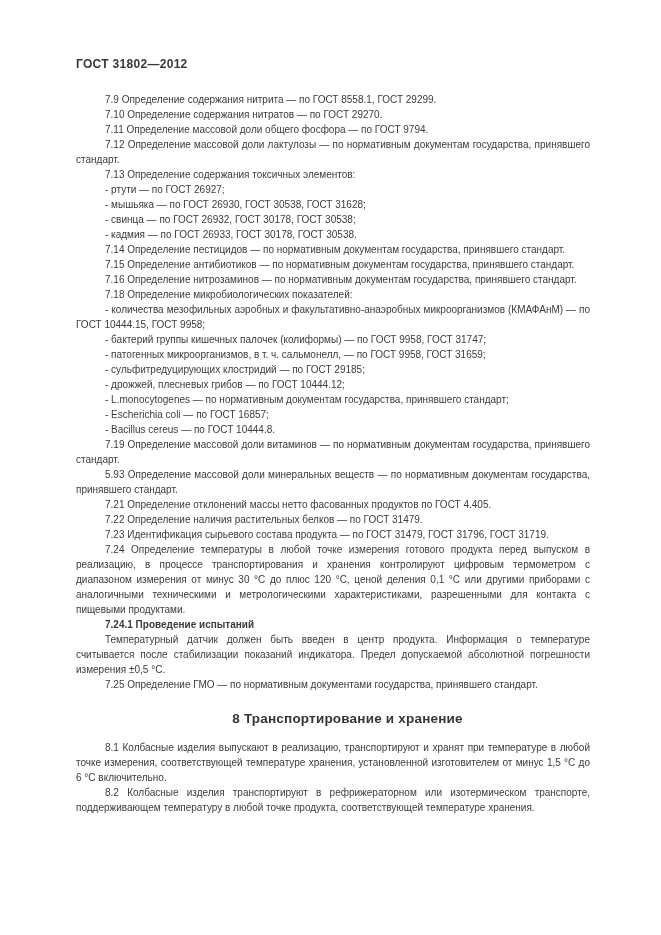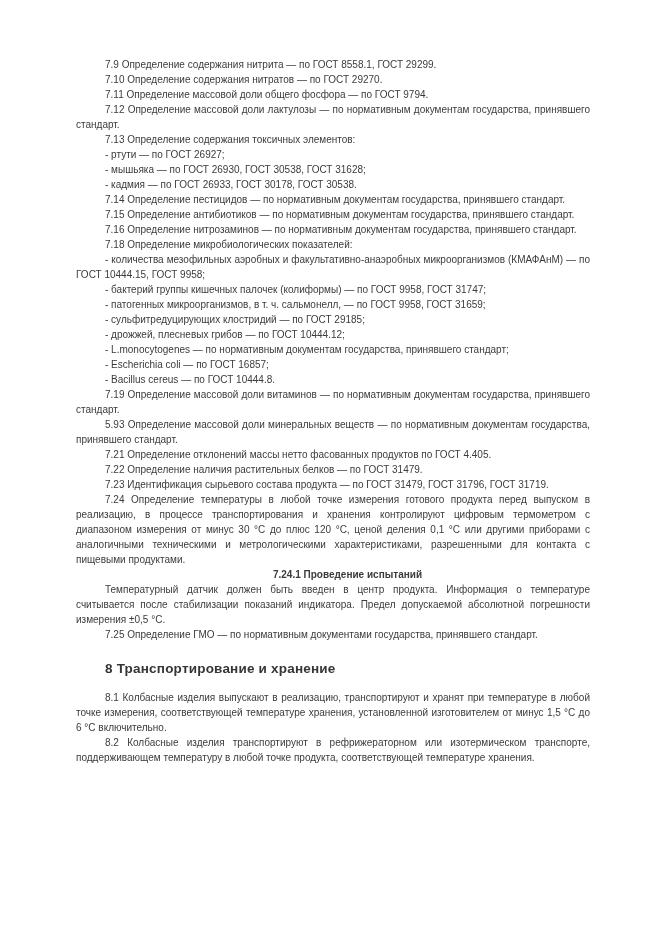--- a/index.html
+++ b/index.html
@@ -32,44 +32,46 @@
   .blk {
     margin: 0;
     font-size: 10px;
     line-height: 15px;
     text-align: justify;
     text-indent: 29px;
     color: #3b3b3b;
   }
   .blk.subheading {
     font-weight: bold;
-    text-align: center;
+    text-align: left;
   }
   .blk.heading {
     font-weight: bold;
     font-size: 13.5px;
     letter-spacing: 0.2px;
     margin: 19px 0 14px 0;
-    text-align: left;
+    text-align: center;
     color: #353535;
   }
 </style>
 </head>
 <body>
 
 <div class="page">
+  <div class="doc-header">ГОСТ 31802—2012</div>
 
   <div class="doc-body">
       <p class="blk para">7.9 Определение содержания нитрита — по ГОСТ 8558.1, ГОСТ 29299.</p>
       <p class="blk para">7.10 Определение содержания нитратов — по ГОСТ 29270.</p>
       <p class="blk para">7.11 Определение массовой доли общего фосфора — по ГОСТ 9794.</p>
       <p class="blk para">7.12 Определение массовой доли лактулозы — по нормативным документам государства, принявшего стандарт.</p>
       <p class="blk para">7.13 Определение содержания токсичных элементов:</p>
       <p class="blk para">- ртути — по ГОСТ 26927;</p>
       <p class="blk para">- мышьяка — по ГОСТ 26930, ГОСТ 30538, ГОСТ 31628;</p>
+      <p class="blk para">- свинца — по ГОСТ 26932, ГОСТ 30178, ГОСТ 30538;</p>
       <p class="blk para">- кадмия — по ГОСТ 26933, ГОСТ 30178, ГОСТ 30538.</p>
       <p class="blk para">7.14 Определение пестицидов — по нормативным документам государства, принявшего стандарт.</p>
       <p class="blk para">7.15 Определение антибиотиков — по нормативным документам государства, принявшего стандарт.</p>
       <p class="blk para">7.16 Определение нитрозаминов — по нормативным документам государства, принявшего стандарт.</p>
       <p class="blk para">7.18 Определение микробиологических показателей:</p>
       <p class="blk para">- количества мезофильных аэробных и факультативно-анаэробных микроорганизмов (КМАФАнМ) — по ГОСТ 10444.15, ГОСТ 9958;</p>
       <p class="blk para">- бактерий группы кишечных палочек (колиформы) — по ГОСТ 9958, ГОСТ 31747;</p>
       <p class="blk para">- патогенных микроорганизмов, в т. ч. сальмонелл, — по ГОСТ 9958, ГОСТ 31659;</p>
       <p class="blk para">- сульфитредуцирующих клостридий — по ГОСТ 29185;</p>
       <p class="blk para">- дрожжей, плесневых грибов — по ГОСТ 10444.12;</p>

